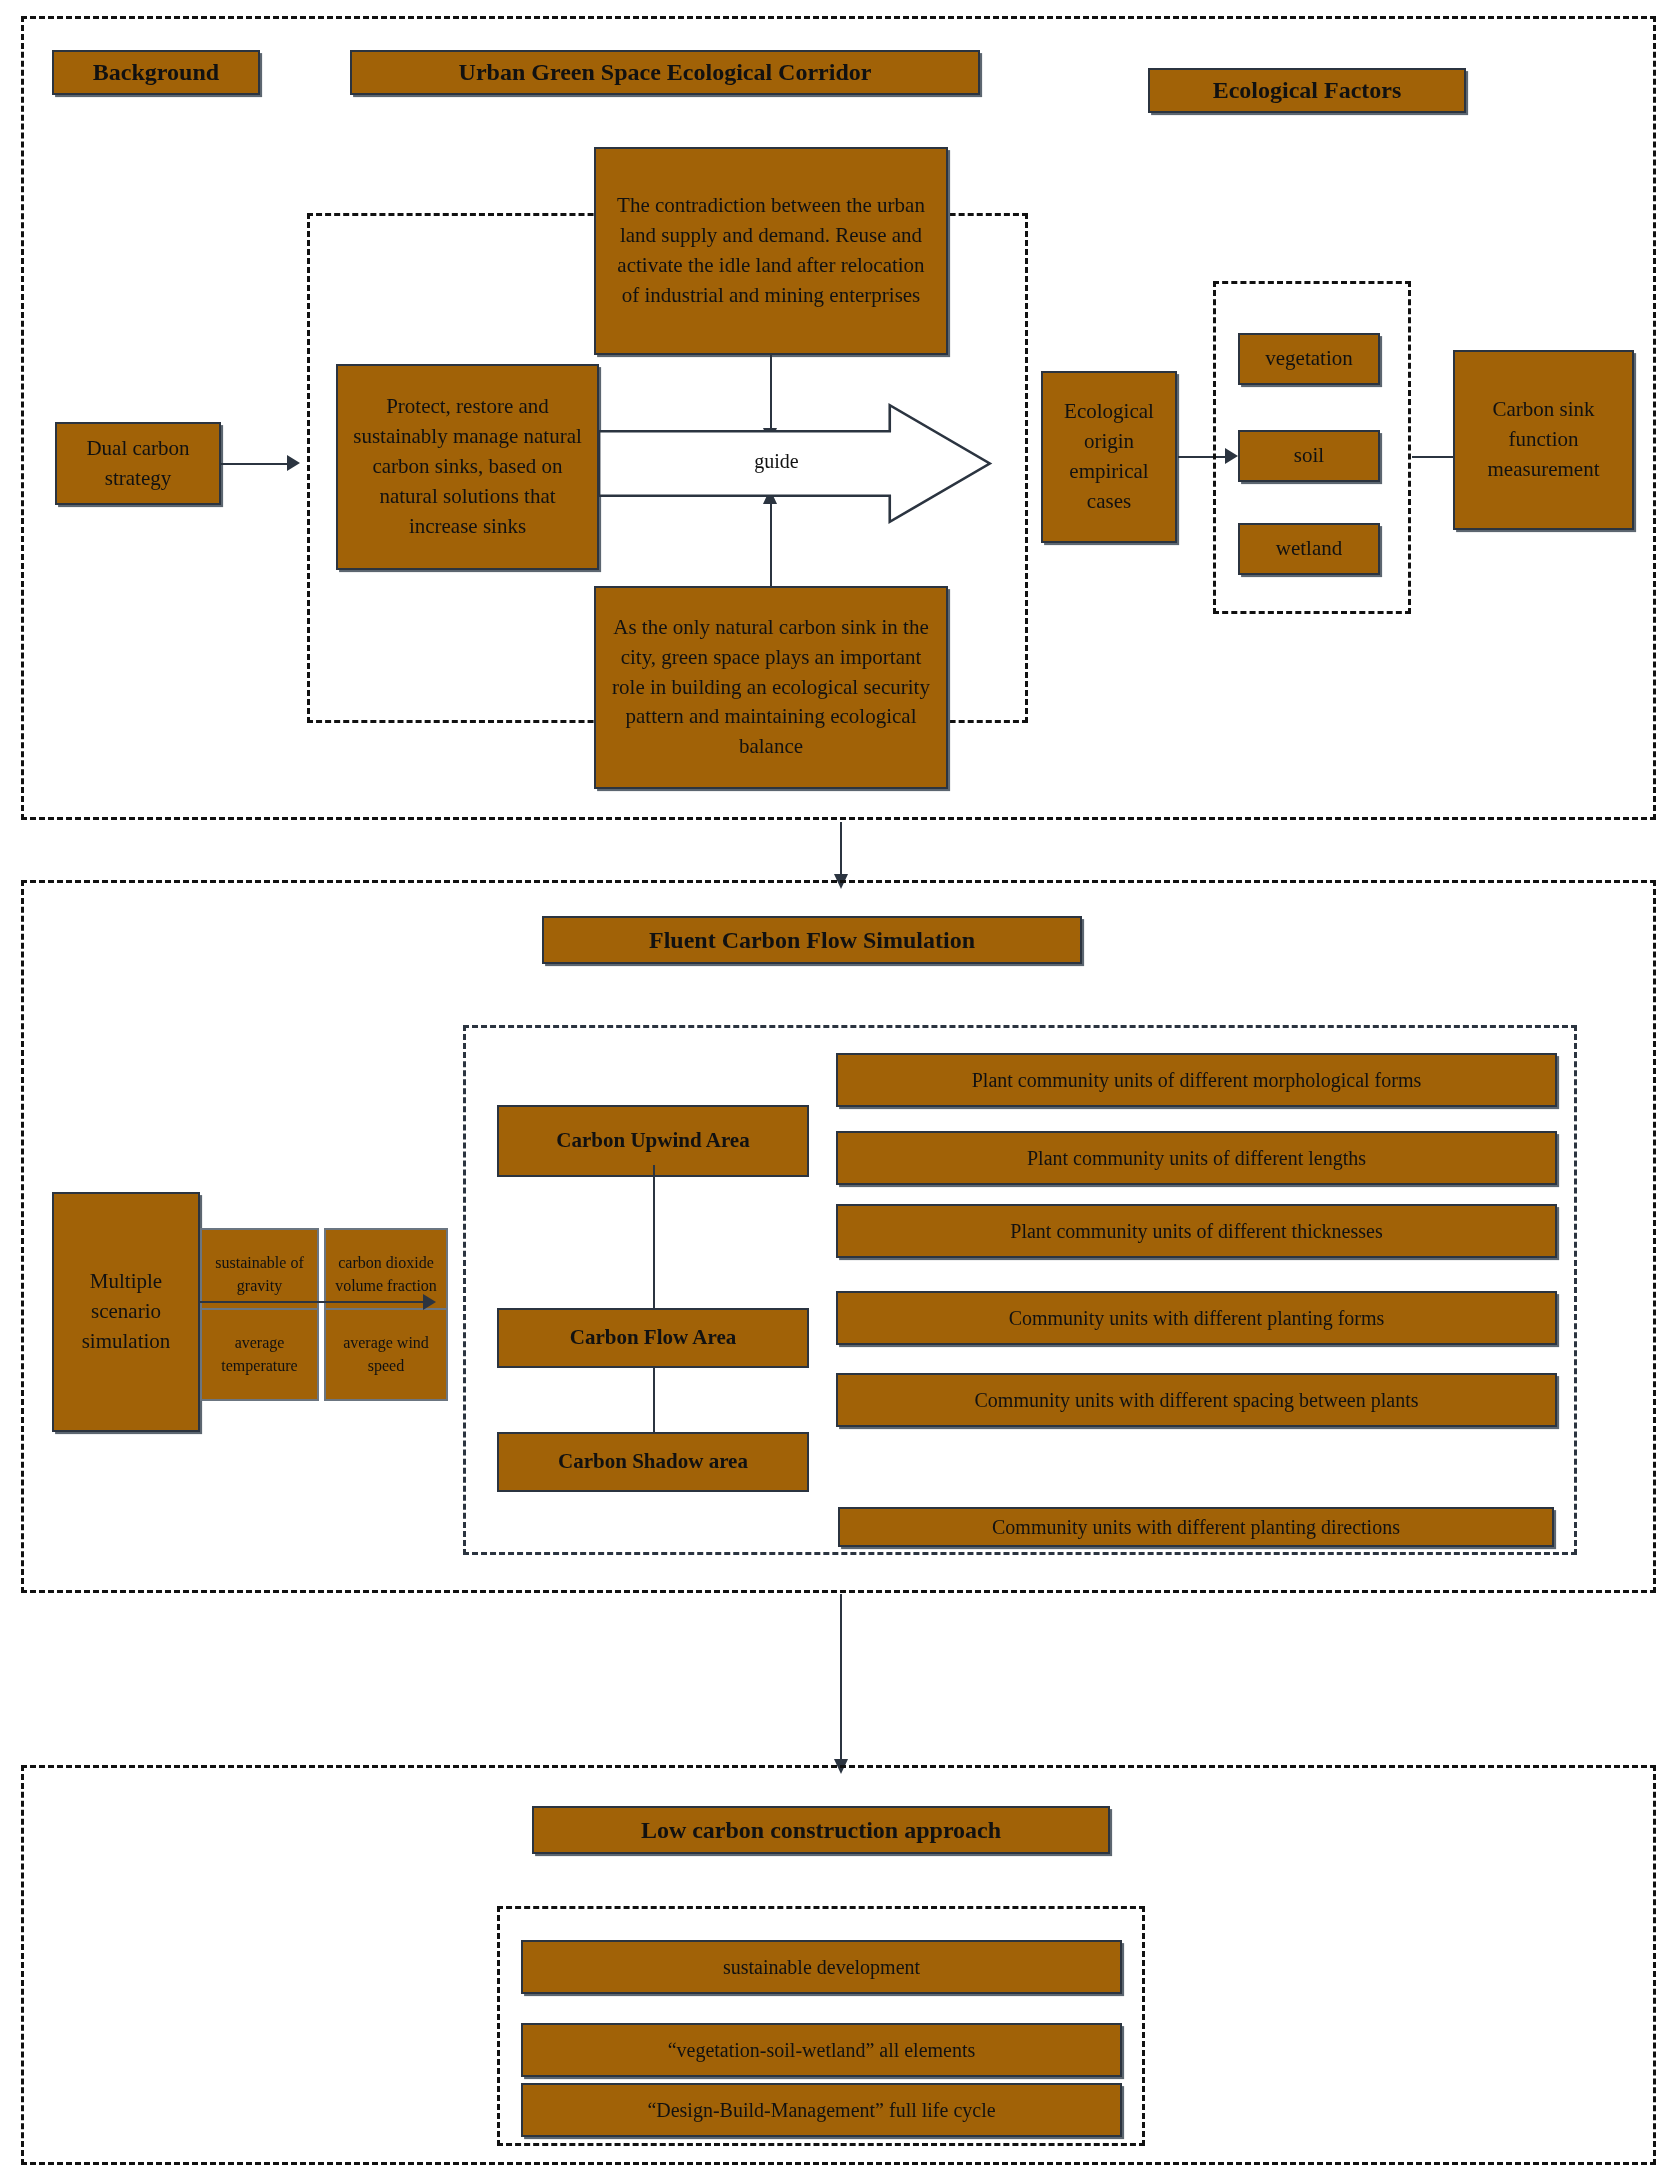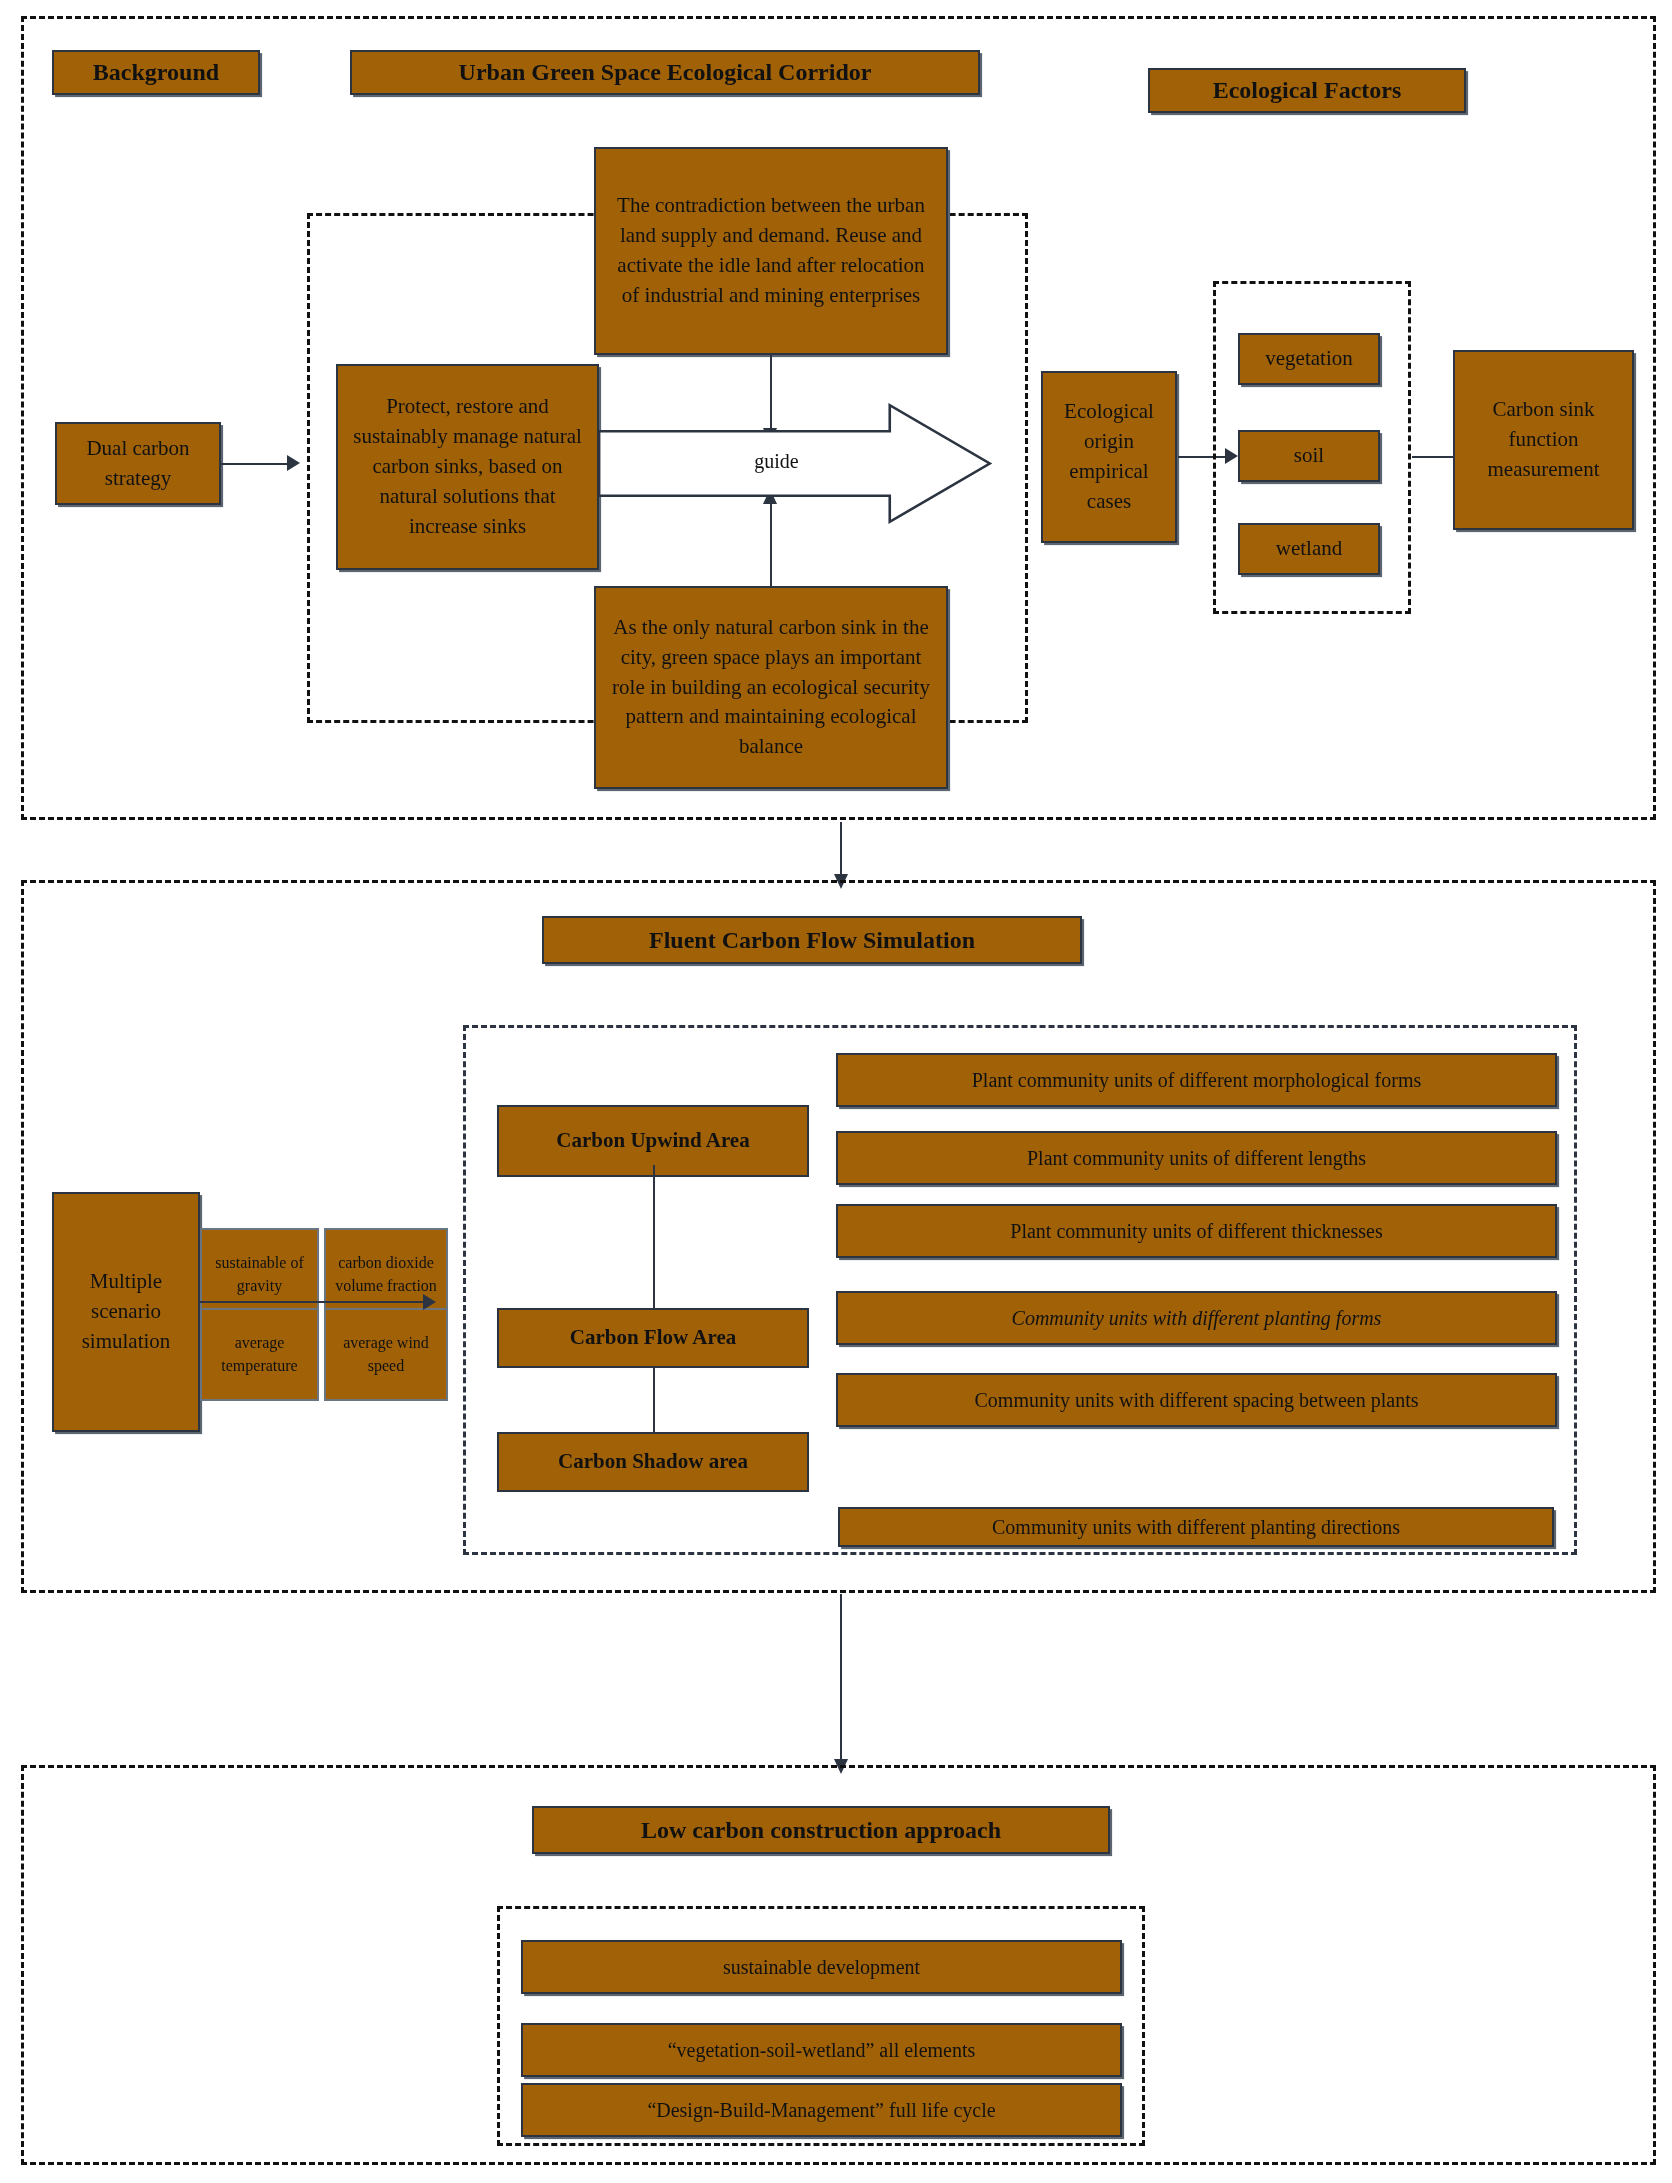--- a/index.html
+++ b/index.html
@@ -219,21 +219,21 @@
 
   <div class="abs box shadowed t-item" style="left:836px; top:1053px; width:721px; height:54px;">
     <span>Plant community units of different morphological forms</span>
   </div>
   <div class="abs box shadowed t-item" style="left:836px; top:1131px; width:721px; height:54px;">
     <span>Plant community units of different lengths</span>
   </div>
   <div class="abs box shadowed t-item" style="left:836px; top:1204px; width:721px; height:54px;">
     <span>Plant community units of different thicknesses</span>
   </div>
-  <div class="abs box shadowed t-item" style="left:836px; top:1291px; width:721px; height:54px;font-style:italic;">
+  <div class="abs box shadowed t-item" style="left:836px; top:1291px; width:721px; height:54px;">
     <span>Community units with different planting forms</span>
   </div>
   <div class="abs box shadowed t-item" style="left:836px; top:1373px; width:721px; height:54px;">
     <span>Community units with different spacing between plants</span>
   </div>
   <div class="abs box shadowed t-item" style="left:838px; top:1507px; width:716px; height:40px;">
     <span>Community units with different planting directions</span>
   </div>
 
   <div class="vline" style="left:840px; top:1594px; height:172px;"></div>

